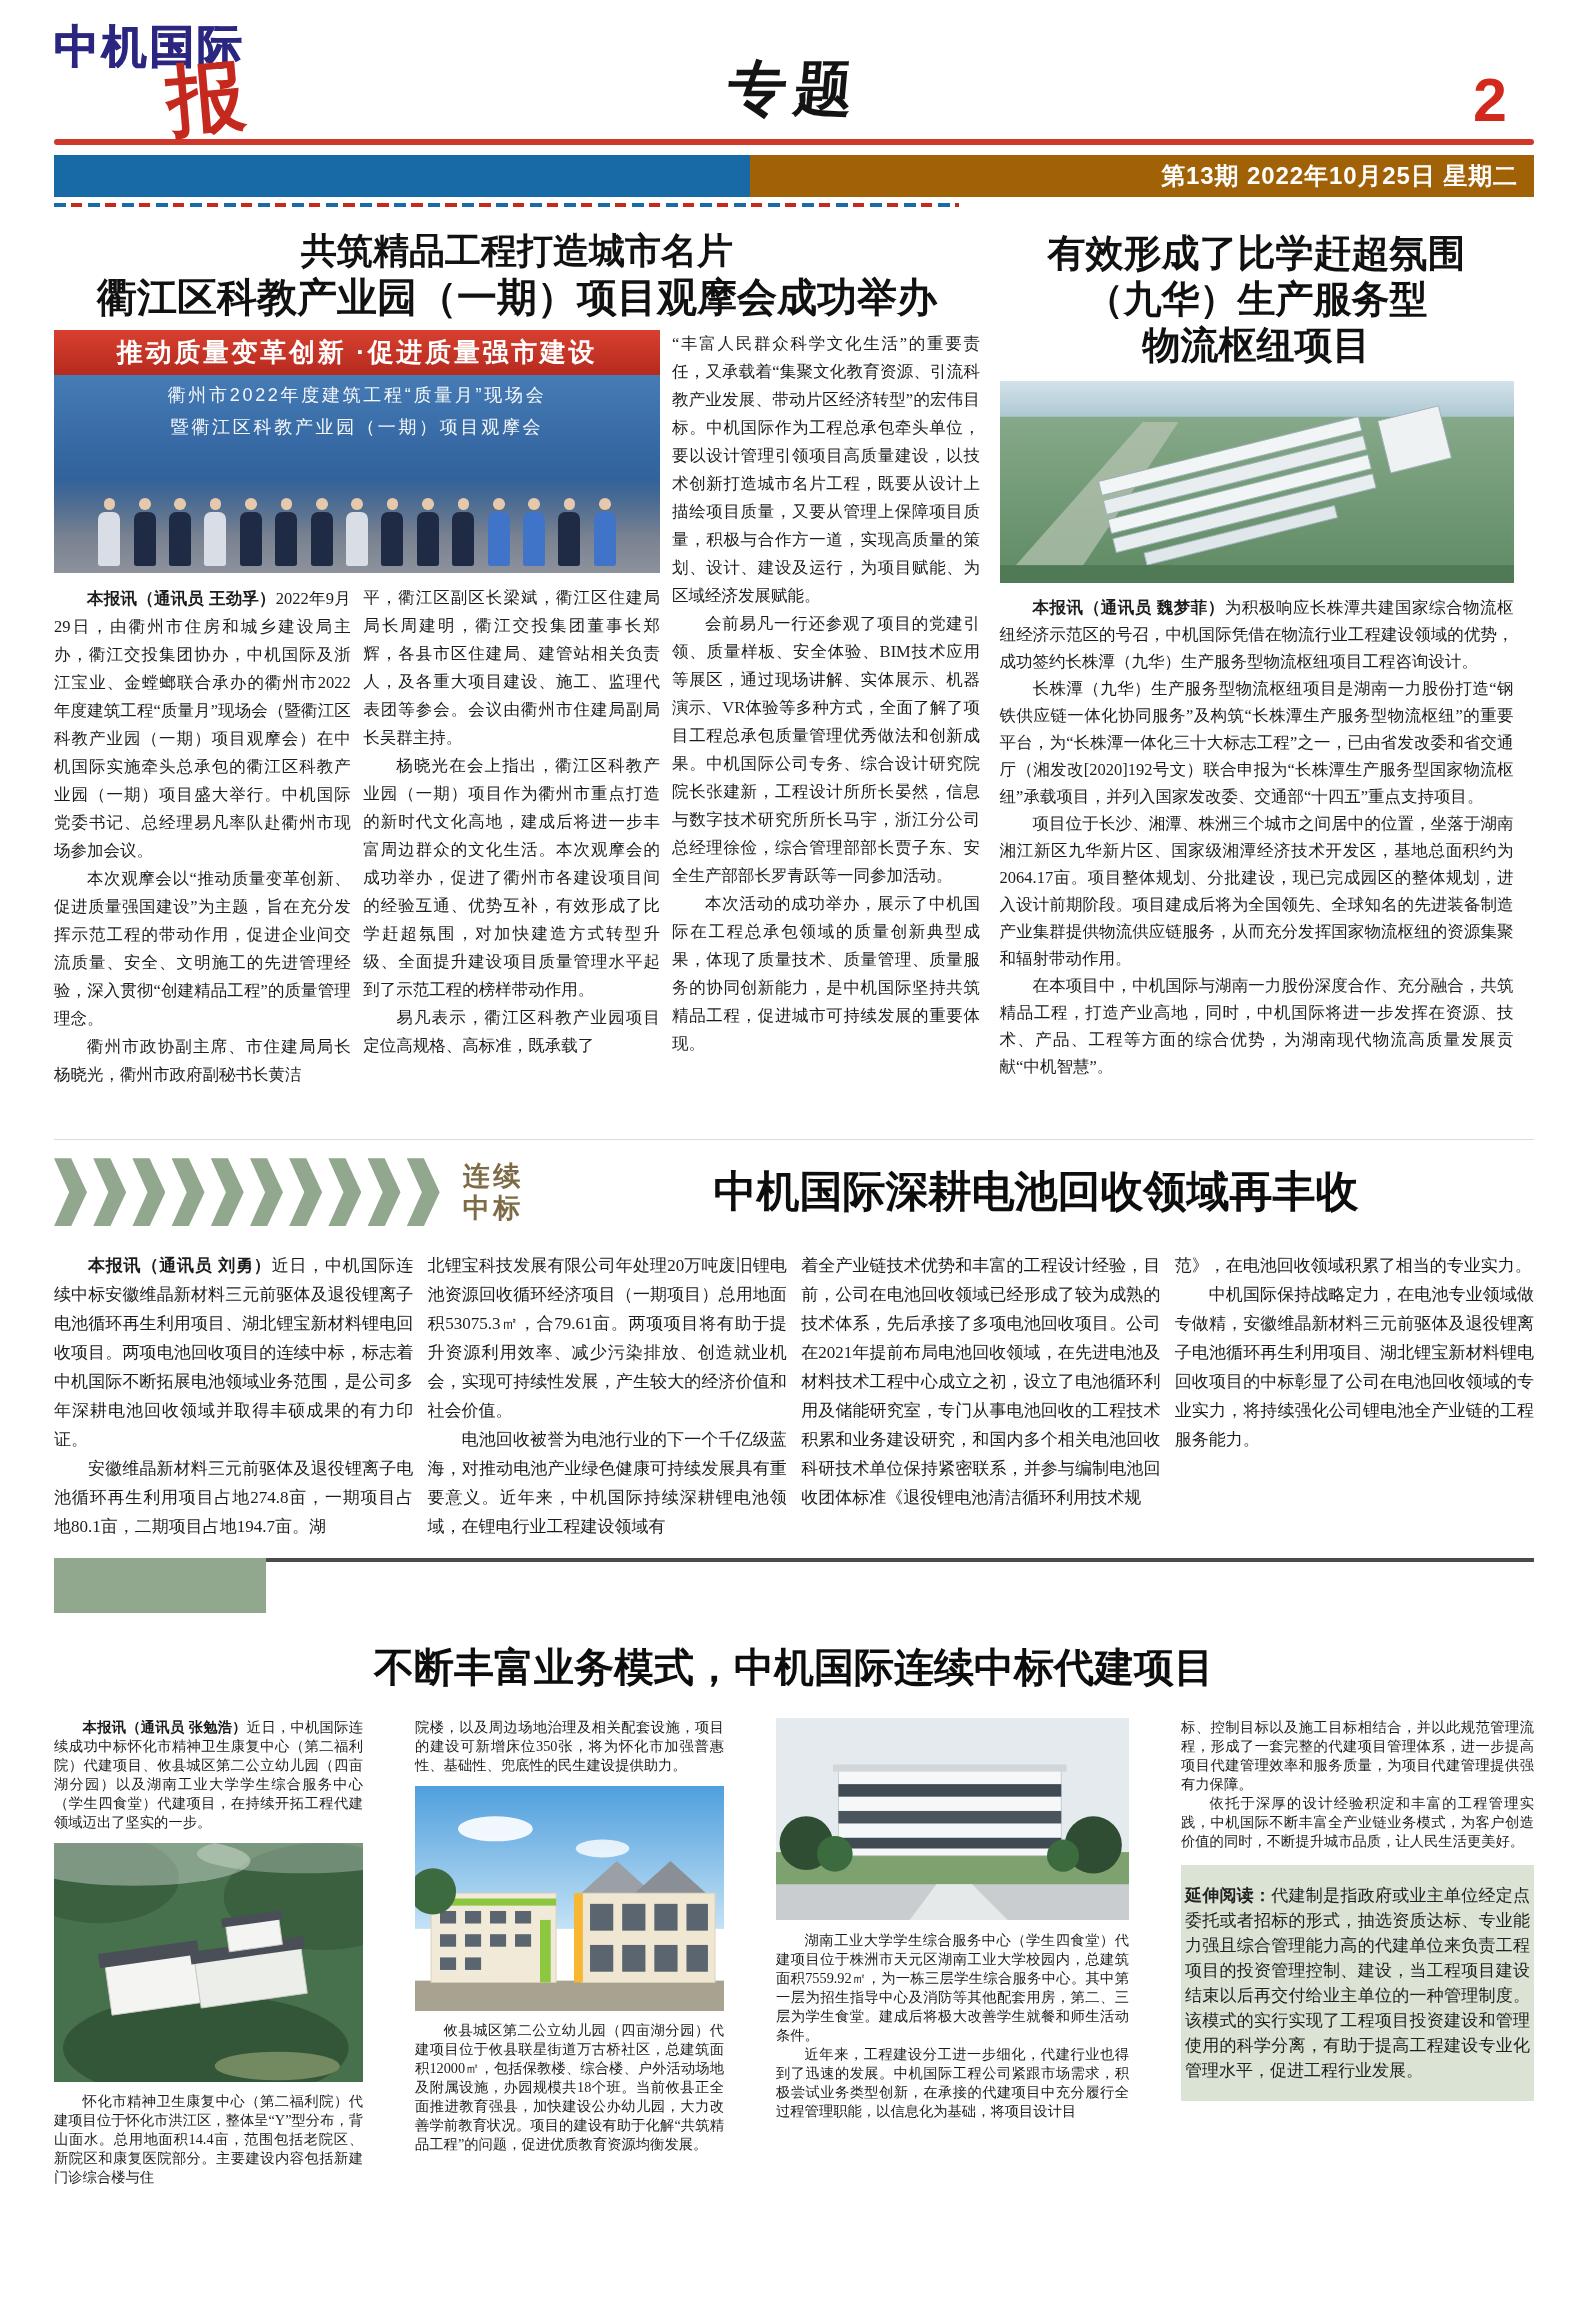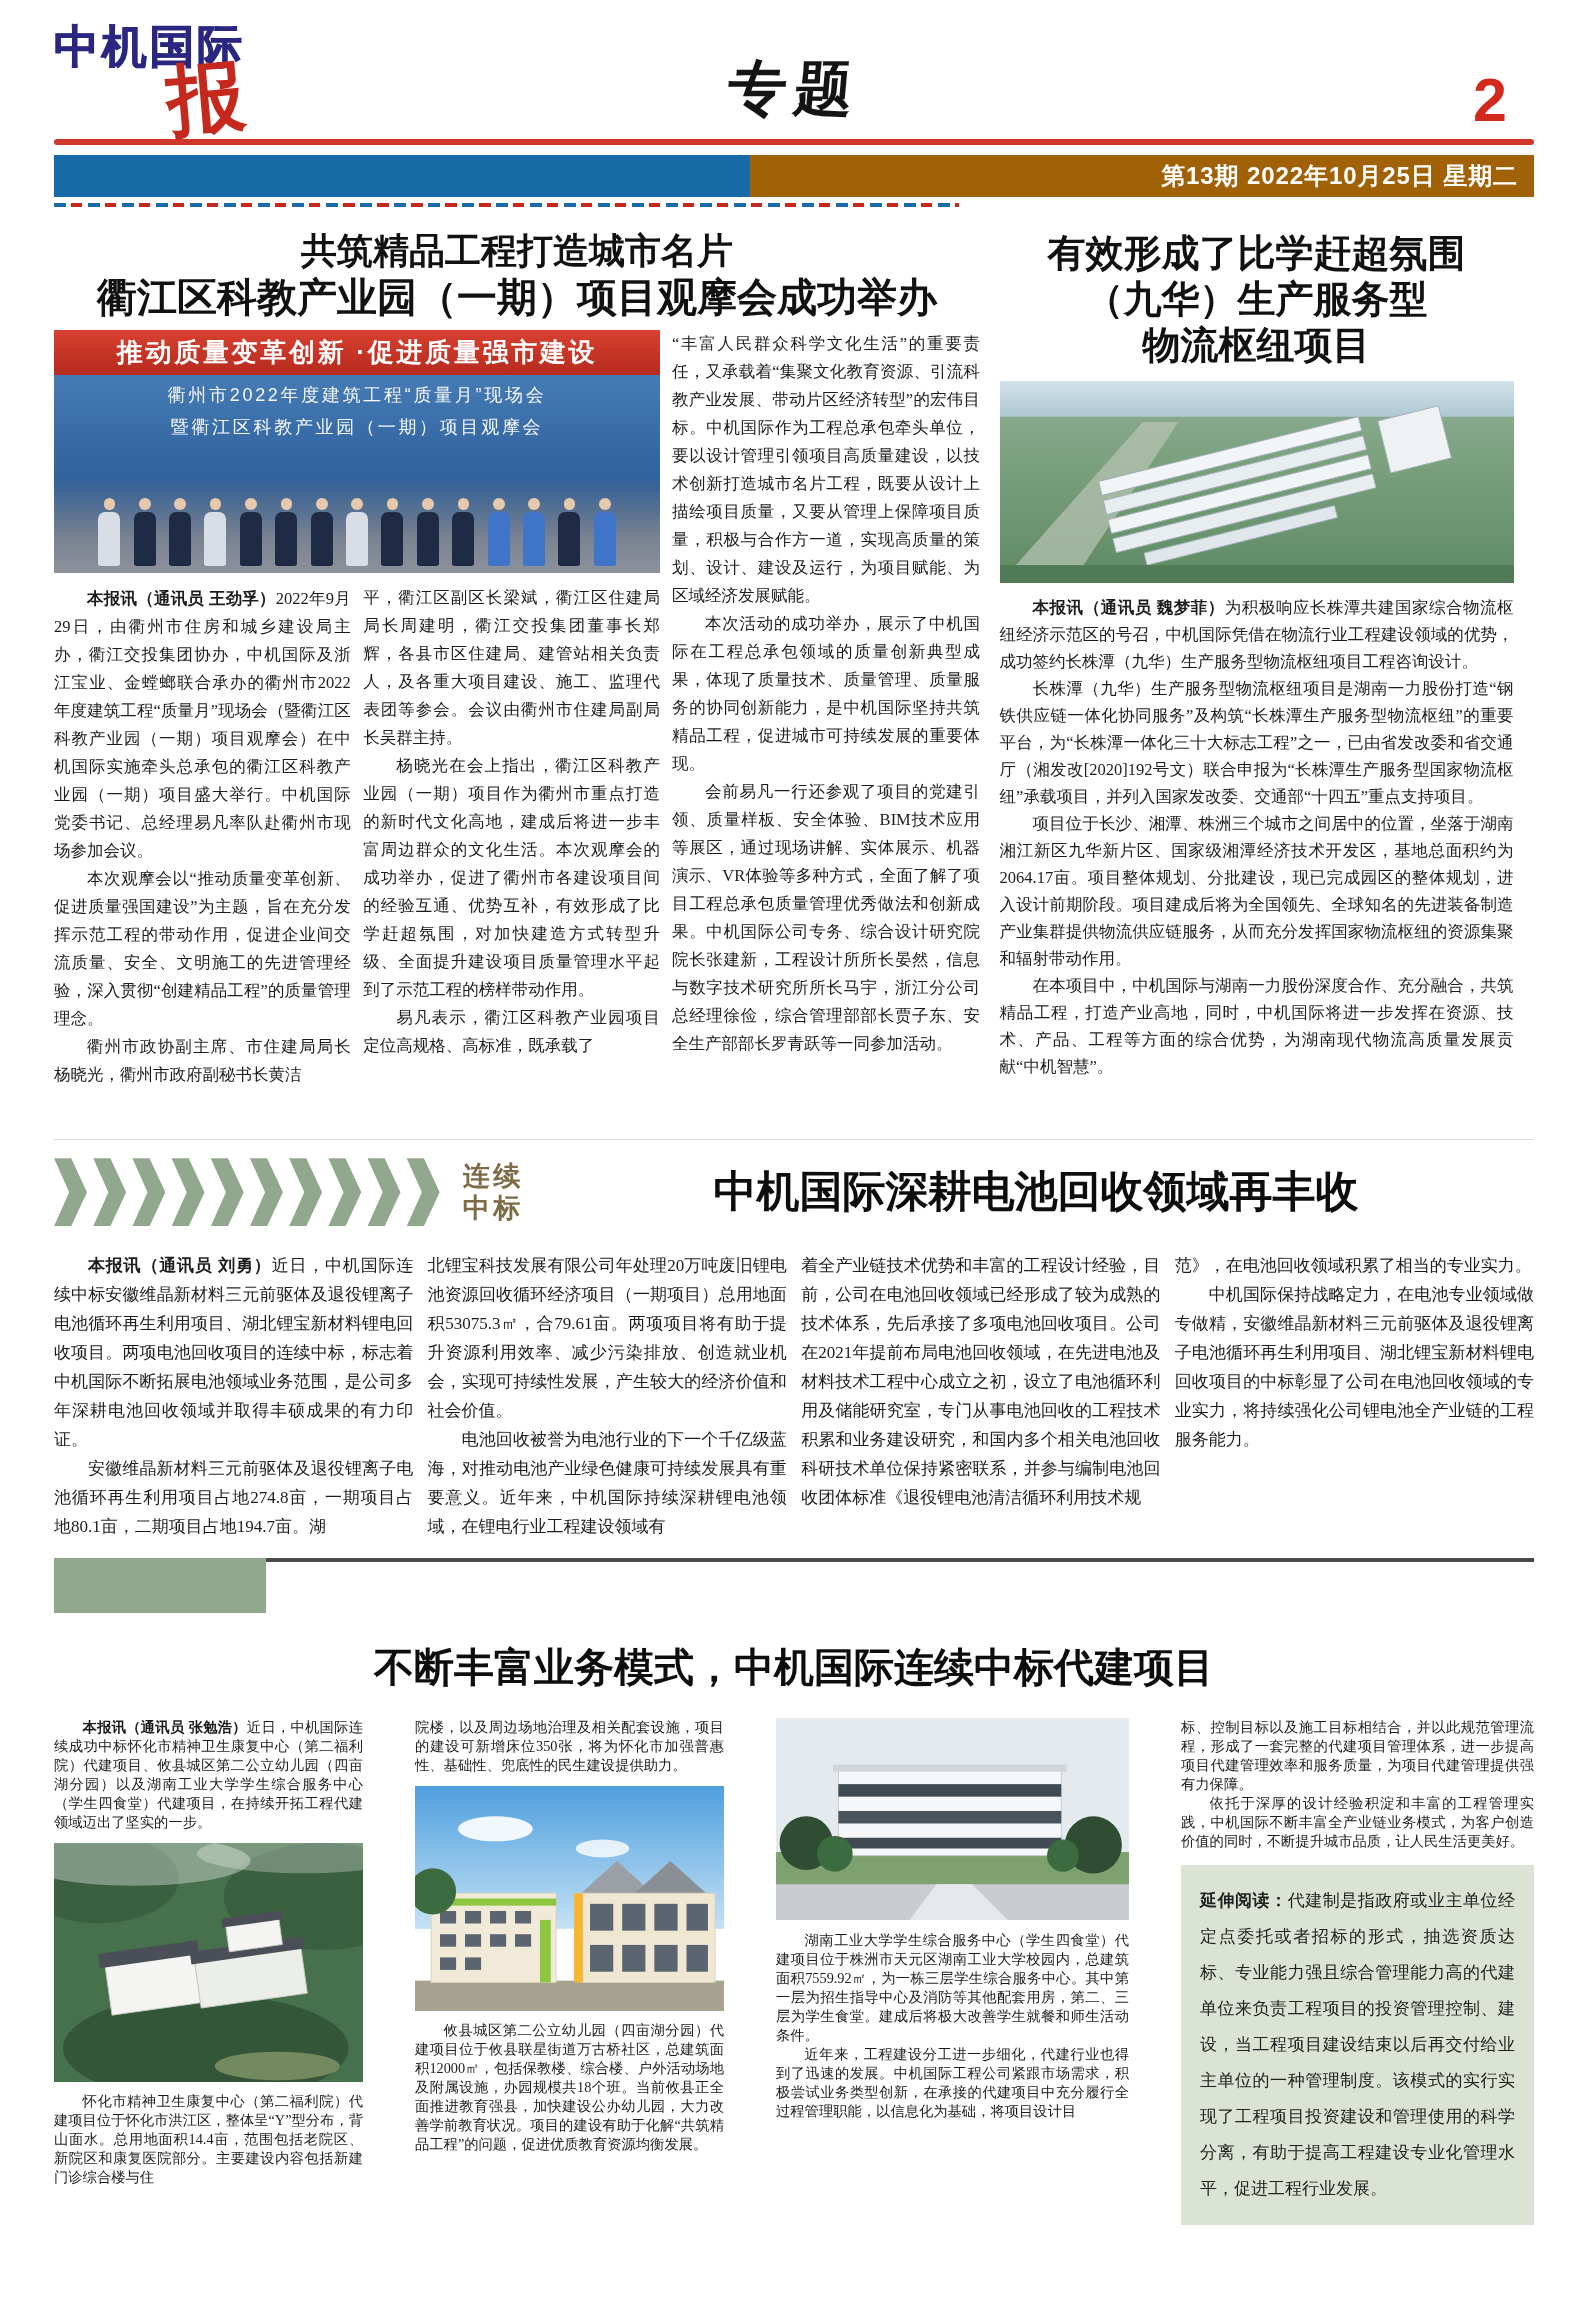--- a/index.html
+++ b/index.html
@@ -89,22 +89,22 @@
                 color:#0d0d0d;margin-top:27px;}
   .bot-cols{display:flex;justify-content:space-between;margin-top:23px;height:635px;overflow:hidden;}
   .bc1,.bc2{width:309px;}
   .bc3,.bc4{width:353px;}
   .photo-frame{width:100%;display:block;}
   .ph-hosp{height:239px;margin:10.7px 0;}
   .ph-kg{height:225px;margin:10.7px 0;}
   .ph-univ{height:202px;margin-bottom:10.7px;}
   .photo-frame svg{display:block;width:100%;height:100%;}
 
-  .ext-box{background:#dbe3d4;padding:18px 19px;margin-top:14.3px;text-align:justify;
-           font-size:17px;line-height:36px;color:#222;}
+  .ext-box{background:#dbe3d4;padding:18px 4px;margin-top:14.3px;text-align:justify;
+           font-size:17px;line-height:25px;color:#222;}
   .ext-box .lead{font-family:"Liberation Sans",sans-serif;font-weight:900;}
 </style>
 </head>
 <body>
 
 <div class="page">
   <div class="content">
 
     <header class="masthead">
       <div class="logo">
@@ -161,22 +161,22 @@
               </div>
               <div class="colA bt">
                 <p>平，衢江区副区长梁斌，衢江区住建局局长周建明，衢江交投集团董事长郑辉，各县市区住建局、建管站相关负责人，及各重大项目建设、施工、监理代表团等参会。会议由衢州市住建局副局长吴群主持。</p>
                 <p class="ind">杨晓光在会上指出，衢江区科教产业园（一期）项目作为衢州市重点打造的新时代文化高地，建成后将进一步丰富周边群众的文化生活。本次观摩会的成功举办，促进了衢州市各建设项目间的经验互通、优势互补，有效形成了比学赶超氛围，对加快建造方式转型升级、全面提升建设项目质量管理水平起到了示范工程的榜样带动作用。</p>
                 <p class="ind">易凡表示，衢江区科教产业园项目定位高规格、高标准，既承载了</p>
               </div>
             </div>
           </div>
           <div class="c3 bt">
             <p>“丰富人民群众科学文化生活”的重要责任，又承载着“集聚文化教育资源、引流科教产业发展、带动片区经济转型”的宏伟目标。中机国际作为工程总承包牵头单位，要以设计管理引领项目高质量建设，以技术创新打造城市名片工程，既要从设计上描绘项目质量，又要从管理上保障项目质量，积极与合作方一道，实现高质量的策划、设计、建设及运行，为项目赋能、为区域经济发展赋能。</p>
+            <p class="ind">会前易凡一行还参观了项目的党建引领、质量样板、安全体验、BIM技术应用等展区，通过现场讲解、实体展示、机器演示、VR体验等多种方式，全面了解了项目工程总承包质量管理优秀做法和创新成果。中机国际公司专务、综合设计研究院院长张建新，工程设计所所长晏然，信息与数字技术研究所所长马宇，浙江分公司总经理徐俭，综合管理部部长贾子东、安全生产部部长罗青跃等一同参加活动。</p>
             <p class="ind">本次活动的成功举办，展示了中机国际在工程总承包领域的质量创新典型成果，体现了质量技术、质量管理、质量服务的协同创新能力，是中机国际坚持共筑精品工程，促进城市可持续发展的重要体现。</p>
-            <p class="ind">会前易凡一行还参观了项目的党建引领、质量样板、安全体验、BIM技术应用等展区，通过现场讲解、实体展示、机器演示、VR体验等多种方式，全面了解了项目工程总承包质量管理优秀做法和创新成果。中机国际公司专务、综合设计研究院院长张建新，工程设计所所长晏然，信息与数字技术研究所所长马宇，浙江分公司总经理徐俭，综合管理部部长贾子东、安全生产部部长罗青跃等一同参加活动。</p>
           </div>
         </div>
       </article>
 
       <aside class="a2">
         <div class="hl">有效形成了比学赶超氛围</div>
         <div class="hl">（九华）生产服务型</div>
         <div class="hl">物流枢纽项目</div>
         <div class="photo-frame photo-aerial">
           <svg viewBox="0 0 576 226" preserveAspectRatio="none">

